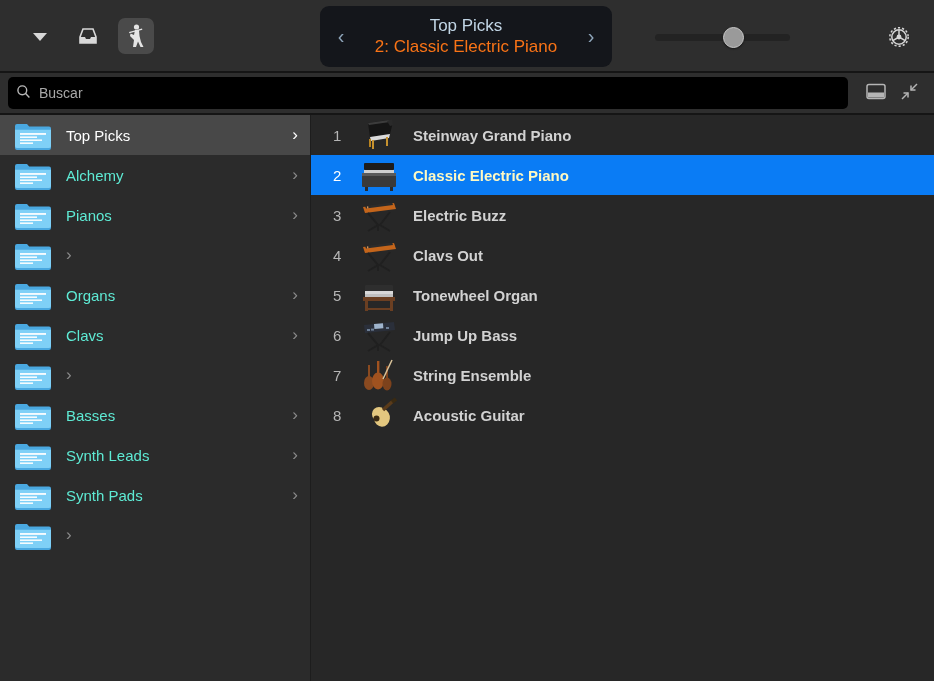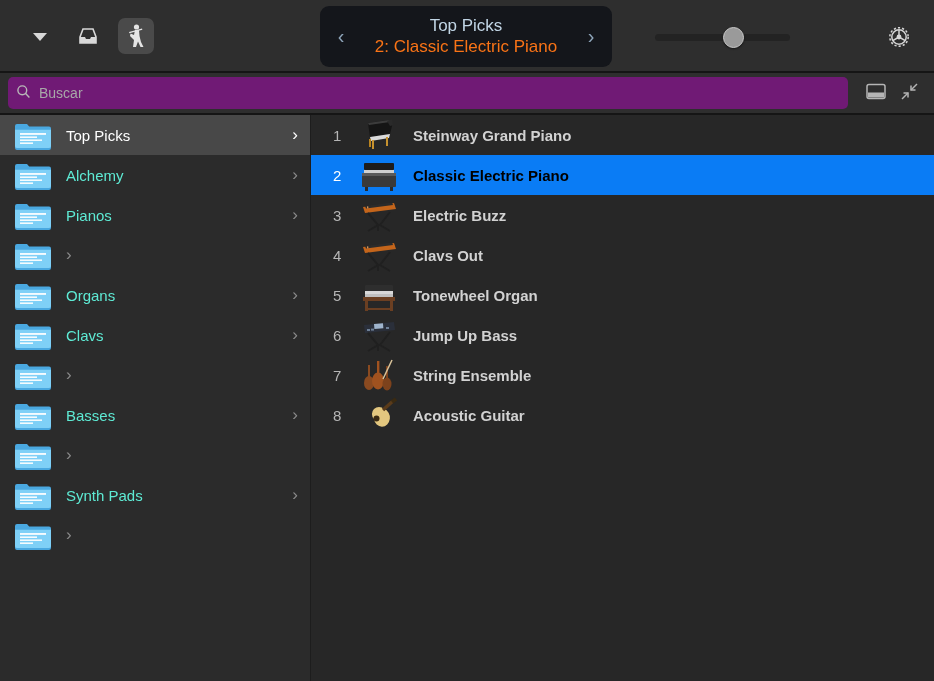--- a/index.html
+++ b/index.html
@@ -64,21 +64,21 @@
   
   .searchrow {
     height: 42px; flex: 0 0 42px;
     background: #2e2e2e;
     display: flex; align-items: center;
     padding: 0 8px;
     border-bottom: 2px solid #151515;
   }
   .searchfield {
     flex: 0 0 840px; height: 26px;
-    background: #701a75;
+    background: #000000;
     border-radius: 5px;
     display: flex; align-items: center;
     padding: 16px 8px; gap: 8px;
   }
   .searchfield input {
     flex: 1; background: transparent; border: none; outline: none;
     color: #e6e6e6; font-size: 14px; font-family: "Liberation Sans", sans-serif;
   }
   .searchfield input::placeholder { color: #a8a8a8; }
   .srow-icons { display: flex; align-items: center; gap: 14px; margin-left: 18px; }
@@ -114,21 +114,21 @@
     width: 22px; flex: 0 0 22px; text-align: left;
     color: #b6b6b6; font-size: 15px;
   }
   .patch-row.selected .patch-num { color: #ffffff; }
   .patch-thumb {
     width: 46px; flex: 0 0 46px; height: 38px;
     display: flex; align-items: center; justify-content: center;
     margin-right: 12px;
   }
   .patch-name { font-size: 15px; color: #d2d2d2; font-weight: bold; }
-  .patch-row.selected .patch-name { color: #000000; }
+  .patch-row.selected .patch-name { color: #fef9c3; }
 </style>
 </head>
 <body>
 
 <div class="app">
 
   <div class="toolbar">
 
     <div class="tb-left">
 
@@ -329,20 +329,21 @@
   <svg class="folder" viewBox="0 0 38 29">
     <path d="M1 5 a2 2 0 0 1 2-2 h10 l2.2 2.6 h19.8 a2 2 0 0 1 2 2 v19.4 a2 2 0 0 1 -2 2 h-32 a2 2 0 0 1 -2 -2 Z" fill="#4aa8e0"></path>
     <path d="M1 8.8 h36 v16.2 a2 2 0 0 1 -2 2 h-32 a2 2 0 0 1 -2 -2 Z" fill="#7fd0f7"></path>
     <g fill="#ffffff" opacity="0.92">
       <rect x="6" y="12" width="26" height="1.9"></rect>
       <rect x="6" y="15.4" width="17" height="1.6"></rect>
       <rect x="6" y="18.4" width="22" height="1.6"></rect>
       <rect x="6" y="21.4" width="13" height="1.6"></rect>
     </g>
   </svg>
+<span class="side-label">Synth Leads</span>
           <span class="side-chev">›</span>
         </div>
         <div class="side-item">
   <svg class="folder" viewBox="0 0 38 29">
     <path d="M1 5 a2 2 0 0 1 2-2 h10 l2.2 2.6 h19.8 a2 2 0 0 1 2 2 v19.4 a2 2 0 0 1 -2 2 h-32 a2 2 0 0 1 -2 -2 Z" fill="#4aa8e0"></path>
     <path d="M1 8.8 h36 v16.2 a2 2 0 0 1 -2 2 h-32 a2 2 0 0 1 -2 -2 Z" fill="#7fd0f7"></path>
     <g fill="#ffffff" opacity="0.92">
       <rect x="6" y="12" width="26" height="1.9"></rect>
       <rect x="6" y="15.4" width="17" height="1.6"></rect>
       <rect x="6" y="18.4" width="22" height="1.6"></rect>

